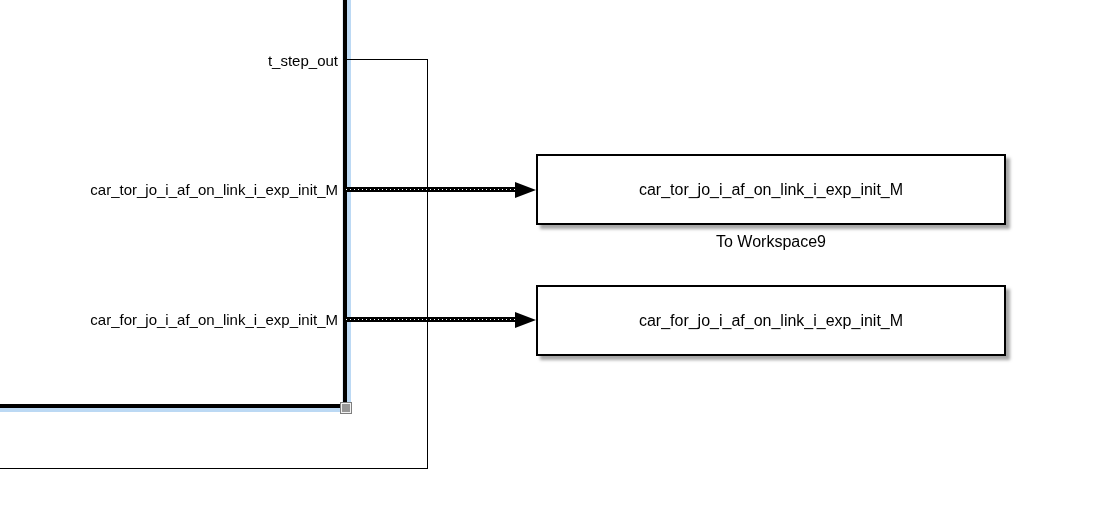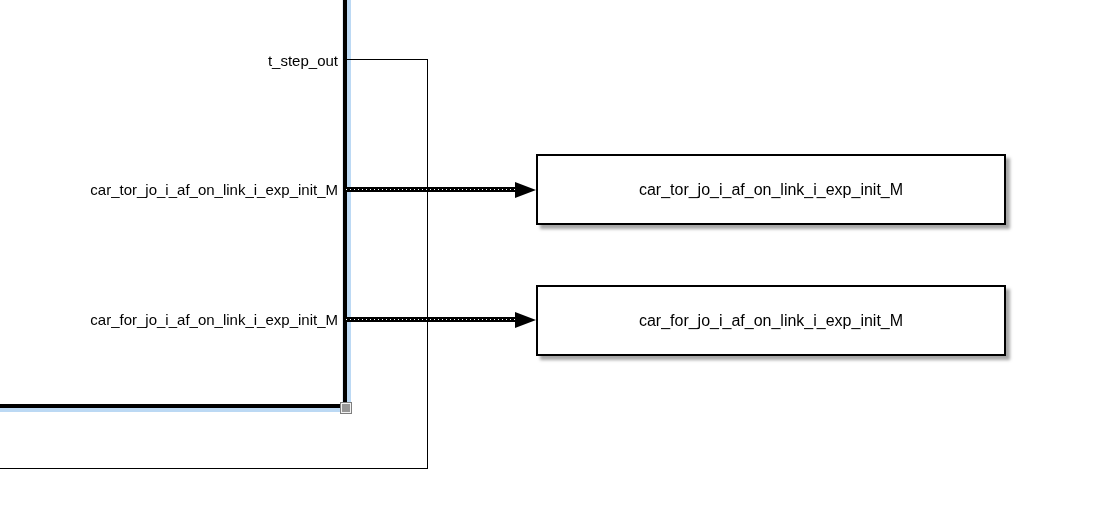--- a/index.html
+++ b/index.html
@@ -144,18 +144,19 @@
   <div class="wire-thin" id="wire-tstep-h2"></div>
 
   <div class="wire-dotted" id="wire-sig1"></div>
   <div class="wire-arrow" id="arrow-sig1"></div>
   <div class="wire-dotted" id="wire-sig2"></div>
   <div class="wire-arrow" id="arrow-sig2"></div>
 
   <div class="ws-block" id="ws-block-1">
     <span>car_tor_jo_i_af_on_link_i_exp_init_M</span>
   </div>
+  <div class="ws-caption" id="ws-caption-1">To Workspace9</div>
 
   <div class="ws-block" id="ws-block-2">
     <span>car_for_jo_i_af_on_link_i_exp_init_M</span>
   </div>
 
 </div>
 
 </body></html>

